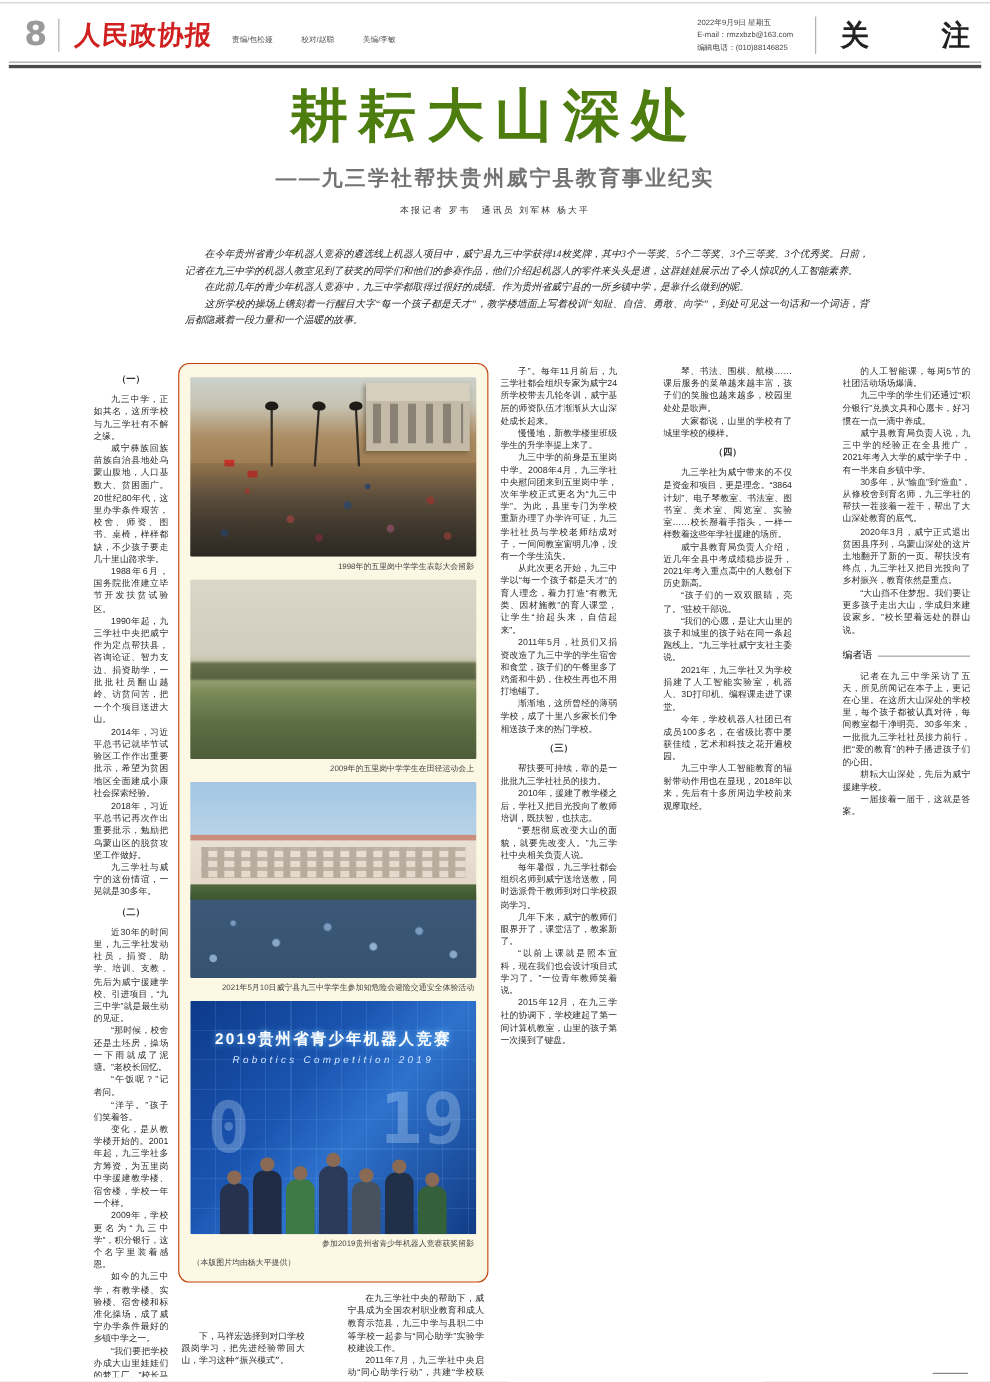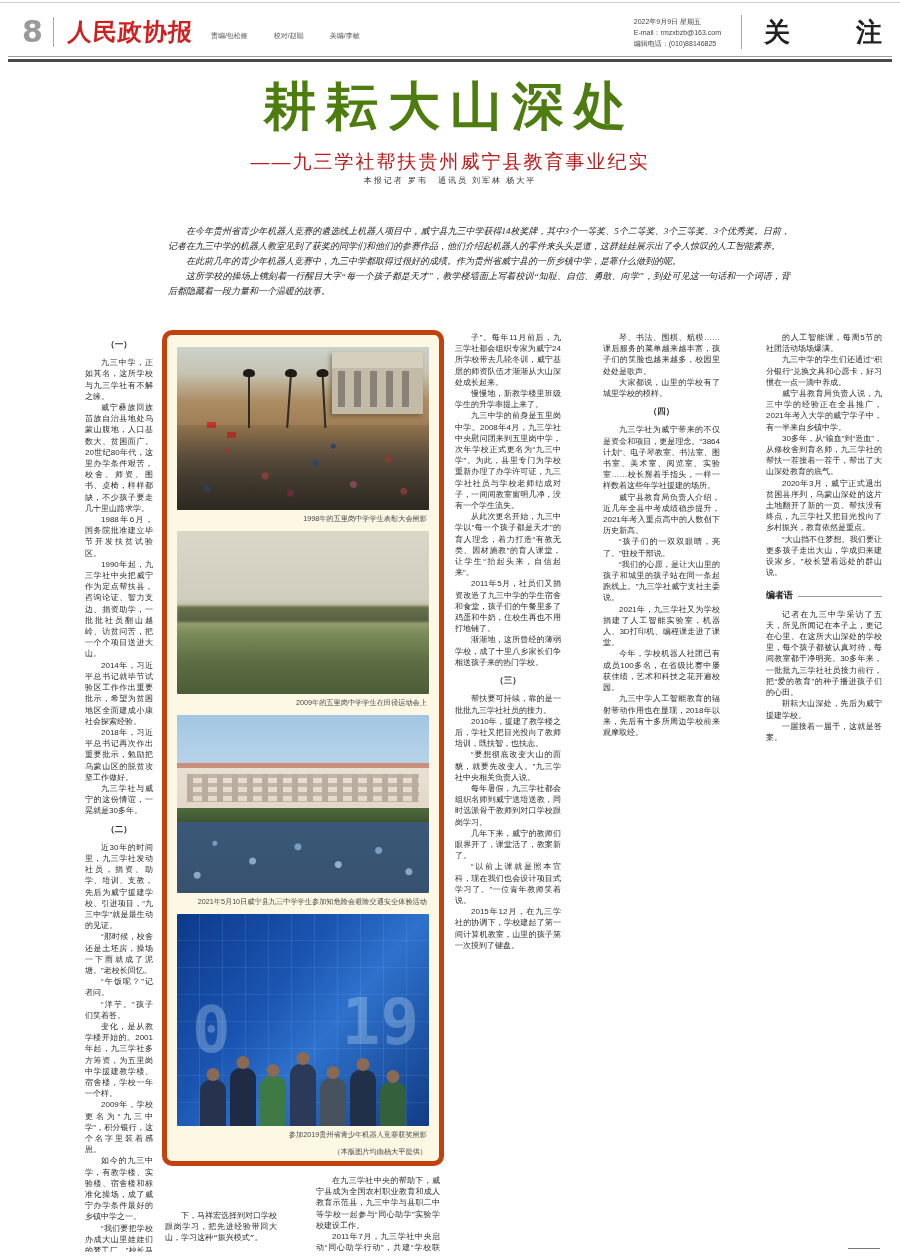--- a/index.html
+++ b/index.html
@@ -22,52 +22,52 @@
   .section-name{font-size:26px;font-weight:bold;color:#222;width:118px;display:flex;
                 justify-content:space-between;margin-right:10px;letter-spacing:0;}
   .hdr-rule{position:absolute;top:56px;left:8px;right:8px;}
   .hdr-rule .thin{height:1px;background:#999;}
   .hdr-rule .thick{height:3px;background:#4a4a4a;margin-top:2px;}
 
   
   .headline{position:absolute;top:78px;left:0;width:100%;text-align:center;}
   .title{font-size:52px;font-weight:900;color:#4d7c0f;letter-spacing:10px;line-height:1.1;
          font-family:"DejaVu Sans",sans-serif;}
-  .subtitle{font-size:19px;font-weight:normal;color:#b91c1c;margin-top:14px;letter-spacing:2px;}
-  .byline{font-size:8px;color:#333;letter-spacing:2px;}
+  .subtitle{font-size:19px;font-weight:bold;color:#737373;margin-top:14px;letter-spacing:2px;}
+  .byline{font-size:8px;color:#333;margin-top:11px;letter-spacing:2px;}
 
   
   .intro{position:absolute;top:224px;left:168px;width:622px;
          font-family:"Liberation Serif",serif;font-style:italic;
          font-size:9px;line-height:15px;color:#1d1d1d;text-align:justify;}
   .intro p{margin:0;text-indent:2em;}
 
   
   .main{position:absolute;top:330px;left:0;width:900px;height:926px;}
   .col{position:absolute;font-size:8px;line-height:11.2px;color:#2b2b2b;overflow:hidden;}
   .col p{margin:0;text-indent:2em;text-align:justify;}
   .sec-head{text-align:center;font-weight:bold;font-size:8.5px;margin:7px 0;text-indent:0 !important;}
   .note-head{display:flex;align-items:center;margin:12px 0 7px;}
-  .note-head .nh-label{font-weight:bold;font-size:9px;color:#111;white-space:nowrap;}
+  .note-head .nh-label{font-weight:normal;font-size:9px;color:#111;white-space:nowrap;}
   .note-head .nh-line{flex:1;height:1px;background:#999;margin-left:5px;}
   .col1{left:85px;top:2px;width:68px;height:920px;}
   .col4{left:455px;top:2px;width:106px;height:920px;}
   .col5{left:603px;top:2px;width:117px;height:920px;}
   .col6{left:766px;top:2px;width:116px;height:920px;}
   .upl{left:165px;top:880px;width:112px;height:79px;font-family:Liberation Mono, monospace;}
   .upr{left:316px;top:845px;width:124px;height:79px;}
   .end-dash{position:absolute;left:848px;top:918px;width:32px;border-top:1px solid #777;}
 
   
   .photobox{position:absolute;left:162px;top:0;width:282px;height:836px;
-            background:#fdf8e4;border:5px solid #c2410c;border-radius:10px;
+            background:#fdf8e4;border:1px solid #c2410c;border-radius:10px;
             padding:12px 10px 6px;box-sizing:border-box;}
   .photo{width:100%;position:relative;overflow:hidden;border-radius:1px;}
   .photo-cap{font-size:7.2px;color:#454545;text-align:right;margin:4px 2px 8px;line-height:9px;}
-  .photo-credit{font-size:7.2px;color:#454545;text-align:right;margin:1px 2px 0;line-height:9px;}
+  .photo-credit{font-size:7.2px;color:#454545;text-align:left;margin:1px 2px 0;line-height:9px;}
 
   
   .photo1{height:163px;background:linear-gradient(180deg,#cbd1cb 0%,#c6c3b2 16%,#ac8d64 33%,#9b7a50 52%,#6f5f49 68%,#3e3930 100%);}
   .p1-building{position:absolute;right:6px;top:5px;width:36%;height:38%;
                background:linear-gradient(180deg,#d6cfbe 0 26%,#c3bba8 26% 100%);box-shadow:-2px 2px 4px rgba(60,50,30,.45);}
   .p1-building::after{content:"";position:absolute;left:6%;top:30%;width:88%;height:58%;
                background:repeating-linear-gradient(90deg,#5a5248 0 7px,transparent 7px 16px);opacity:.55;}
   .p1-pole{position:absolute;width:2px;height:52px;background:#2e2a24;top:18%;}
   .p1-pole::after{content:"";position:absolute;top:-7px;left:-5px;width:12px;height:8px;background:#1f1c18;border-radius:50% 50% 40% 40%;}
   .p1-flag{position:absolute;width:9px;height:6px;background:#c8342a;}
@@ -208,20 +208,24 @@
 
       <div class="photo photo3">
         <div class="p3-roof"></div>
         <div class="p3-windows"></div>
         <div class="p3-trees"></div>
         <div class="p3-students"></div>
       </div>
       <div class="photo-cap">2021年5月10日威宁县九三中学学生参加知危险会避险交通安全体验活动</div>
 
       <div class="photo photo4">
+        <div class="p4-text">
+          <div class="p4-line1">2019贵州省青少年机器人竞赛</div>
+          <div class="p4-line2">Robotics Competition 2019</div>
+        </div>
         <div class="p4-digit" style="left:6%;bottom:30%">0</div>
         <div class="p4-digit" style="right:4%;bottom:34%">19</div>
         <div class="p4-people">
           <div class="person" style="height:46px;background:#26324e"></div>
           <div class="person" style="height:58px;background:#1f2b44"></div>
           <div class="person" style="height:50px;background:#3e7a44"></div>
           <div class="person" style="height:62px;background:#2b3a58"></div>
           <div class="person" style="height:48px;background:#47525e"></div>
           <div class="person" style="height:56px;background:#203048"></div>
           <div class="person" style="height:44px;background:#35603c"></div>

